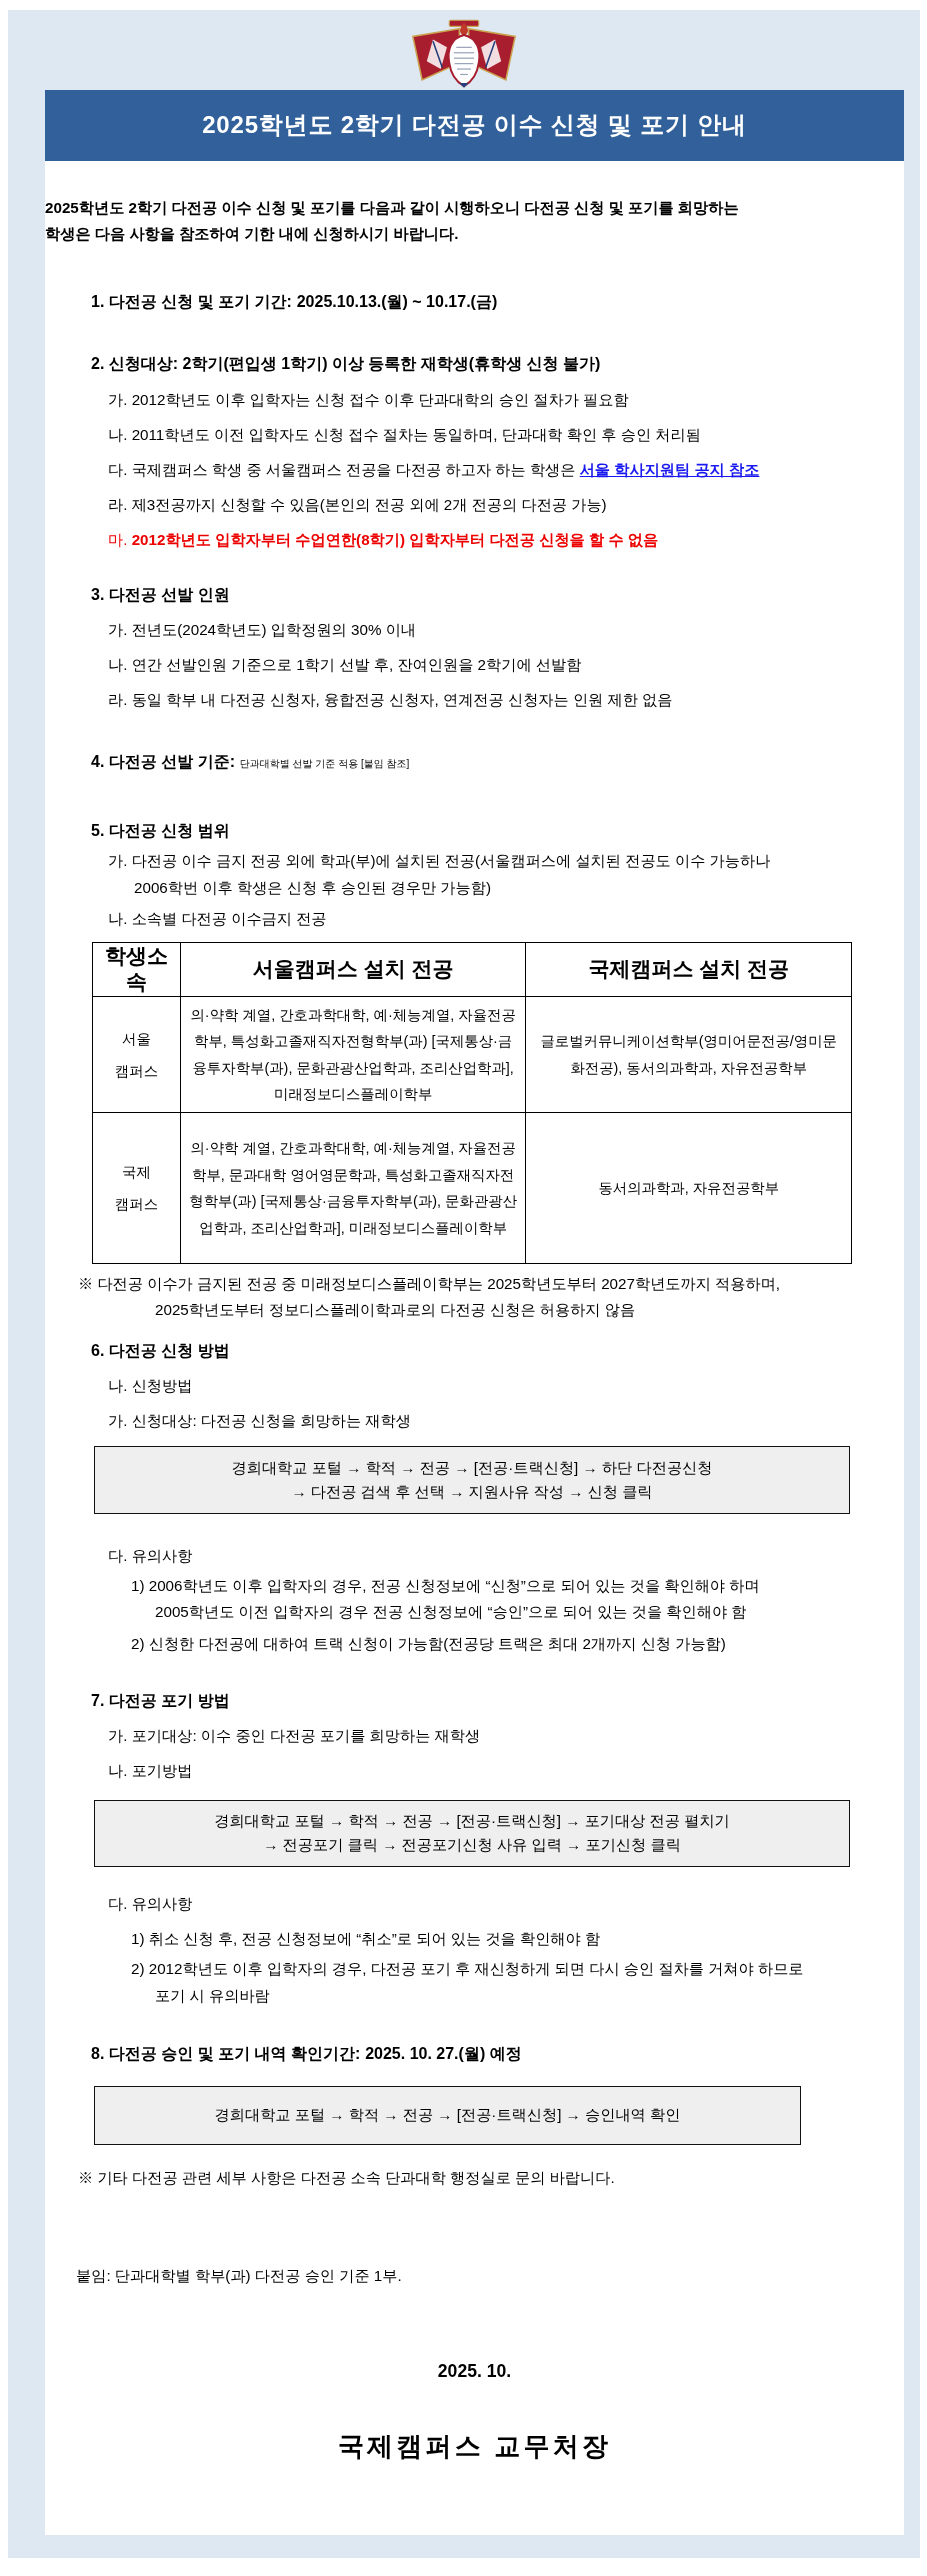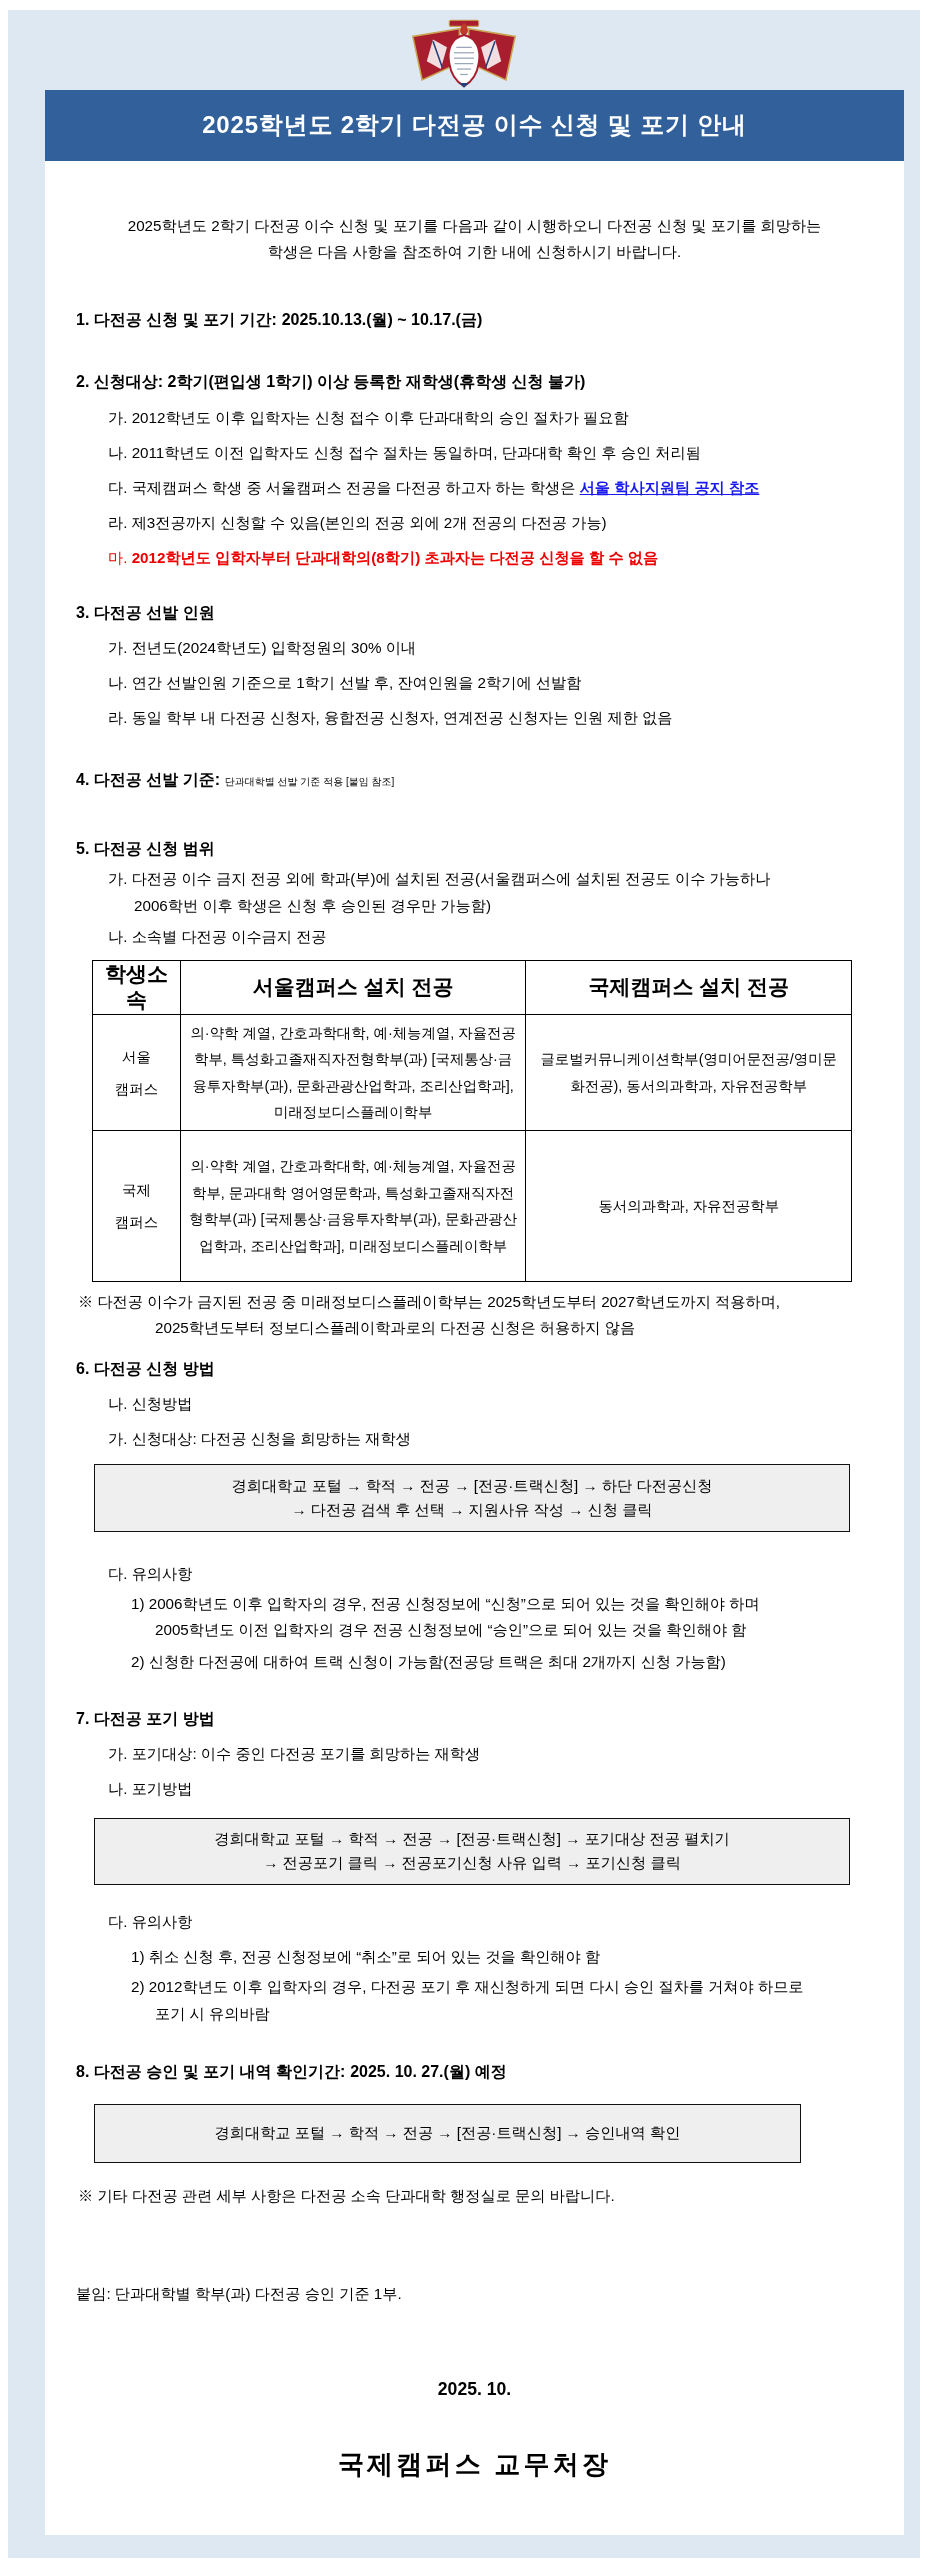--- a/index.html
+++ b/index.html
@@ -14,22 +14,22 @@
   .logo-wrap { height:80px; display:flex; justify-content:center; align-items:center; padding-top:4.8px; }
   .banner {
     margin:0 16px 0 37px; height:71px; background:#31609a;
     display:flex; align-items:center; justify-content:center;
   }
   .banner h1 { color:#ffffff; font-size:24px; font-weight:bold; letter-spacing:0.8px; }
   .content {
     margin:0 16px 0 37px; height:2374px; background:#ffffff;
     overflow:hidden; font-size:15.2px; line-height:35px;
   }
-  .intro { margin-top:52px; text-align:center; font-weight:normal; line-height:26.5px; }
-  .h { font-weight:bold; font-size:16px; padding-left:31px; }
+  .intro { margin-top:34px; text-align:left; font-weight:bold; line-height:26.5px; }
+  .h { font-weight:bold; font-size:16px; padding-left:46px; }
   .h .val { font-weight:normal; margin-left:4.8px; font-size:10px; }
   .h .valb { margin-left:4.8px; }
   .item  { padding-left:63px; }
   .sub   { padding-left:86px; }
   .duo   { line-height:26.5px; }
   .cont  { padding-left:89px; }
   .mt-s1   { margin-top:36px; }
   .mt-s2   { margin-top:27px; }
   .mt-items{ margin-top:1.6px; }
   .mt-s3   { margin-top:20px; }
@@ -110,21 +110,21 @@
 
     <div class="h mt-s2">2. 신청대상: 2학기(편입생 1학기) 이상 등록한 재학생(휴학생 신청 불가)</div>
     <div class="mt-items">
       <div class="item">가. 2012학년도 이후 입학자는 신청 접수 이후 단과대학의 승인 절차가 필요함</div>
       <div class="item">나. 2011학년도 이전 입학자도 신청 접수 절차는 동일하며, 단과대학 확인 후 승인 처리됨</div>
       <div class="item">
         <span>다. 국제캠퍼스 학생 중 서울캠퍼스 전공을 다전공 하고자 하는 학생은 </span><span class="link">서울 학사지원팀 공지 참조</span>
       </div>
       <div class="item">라. 제3전공까지 신청할 수 있음(본인의 전공 외에 2개 전공의 다전공 가능)</div>
       <div class="item">
-        <span class="red">마. </span><span class="redb">2012학년도 입학자부터 단과대학의(8학기) 초과자는 다전공 신청을 할 수 없음</span>
+        <span class="red">마. </span><span class="redb">2012학년도 입학자부터 수업연한(8학기) 입학자부터 다전공 신청을 할 수 없음</span>
       </div>
     </div>
 
     <div class="h mt-s3">3. 다전공 선발 인원</div>
     <div>
       <div class="item">가. 전년도(2024학년도) 입학정원의 30% 이내</div>
       <div class="item">나. 연간 선발인원 기준으로 1학기 선발 후, 잔여인원을 2학기에 선발함</div>
       <div class="item">라. 동일 학부 내 다전공 신청자, 융합전공 신청자, 연계전공 신청자는 인원 제한 없음</div>
     </div>
 

